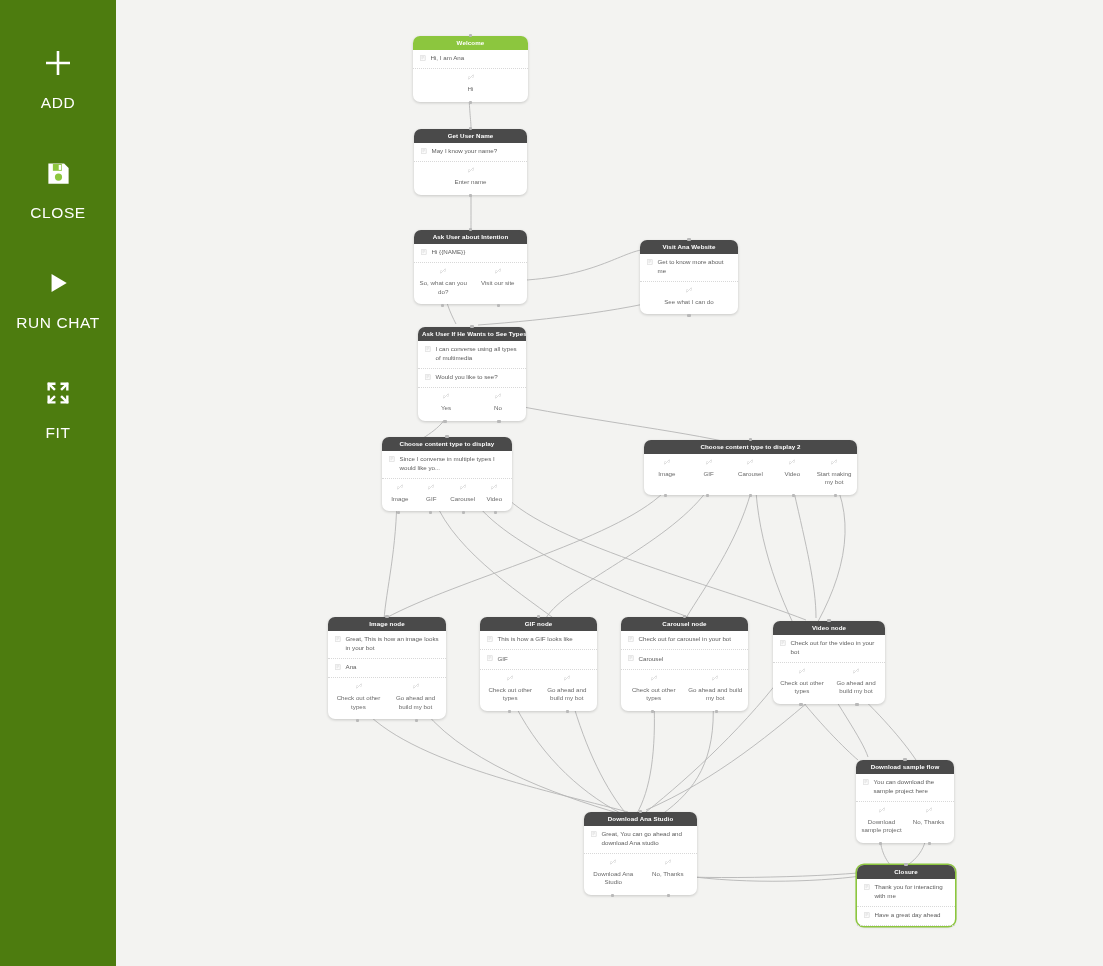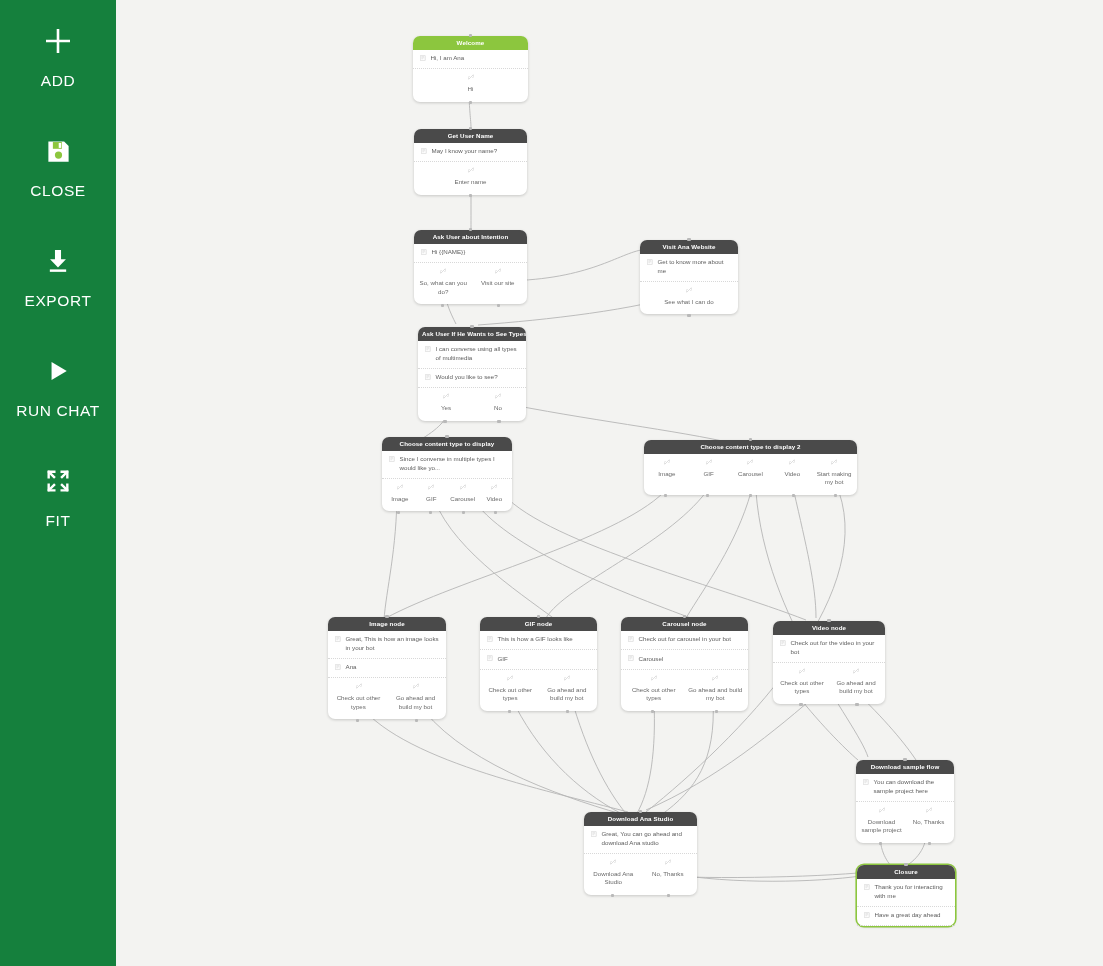--- a/index.html
+++ b/index.html
@@ -8,24 +8,24 @@
     font-family: "Liberation Sans", sans-serif;
     background: #f3f3f1;
     overflow: hidden;
   }
   #app { position: relative; width: 1103px; height: 966px; }
 
   
   #sidebar {
     position: absolute; left: 0; top: 0;
     width: 116px; height: 966px;
-    background: #15803d;
+    background: #4d7c0f;
     display: flex; flex-direction: column;
     align-items: center;
-    padding-top: 18px;
+    padding-top: 40px;
   }
   .side-item {
     width: 116px;
     height: 110px;
     display: flex; flex-direction: column;
     align-items: center; justify-content: flex-start;
     color: #ffffff;
     cursor: pointer;
     user-select: none;
   }
@@ -135,29 +135,20 @@
         <svg width="27" height="27" viewBox="0 0 24 24">
             <path fill="#fff" d="M3 3h14l4 4v14H3V3z"></path>
             <rect x="7" y="3.6" width="8" height="6" fill="#8cc63e"></rect>
             <rect x="12.2" y="4.4" width="2.2" height="4.4" fill="#fff"></rect>
             <circle cx="12" cy="15.2" r="3.2" fill="#8cc63e"></circle>
           </svg>
       </span>
       <span class="side-label">CLOSE</span>
     </div>
 
-    <div class="side-item">
-      <span class="side-icon">
-        <svg width="28" height="28" viewBox="0 0 24 24">
-            <path fill="#fff" d="M9.4 2.6h5.2v8h4.2L12 17.6 5.2 10.6h4.2z"></path>
-            <rect x="5" y="19.2" width="14" height="2.1" fill="#fff"></rect>
-          </svg>
-      </span>
-      <span class="side-label">EXPORT</span>
-    </div>
 
 
     <div class="side-item">
       <span class="side-icon">
         <svg width="28" height="28" viewBox="0 0 24 24">
             <path fill="#fff" d="M6.5 4.2 L19.5 12 L6.5 19.8 z"></path>
           </svg>
       </span>
       <span class="side-label">RUN CHAT</span>
     </div>

